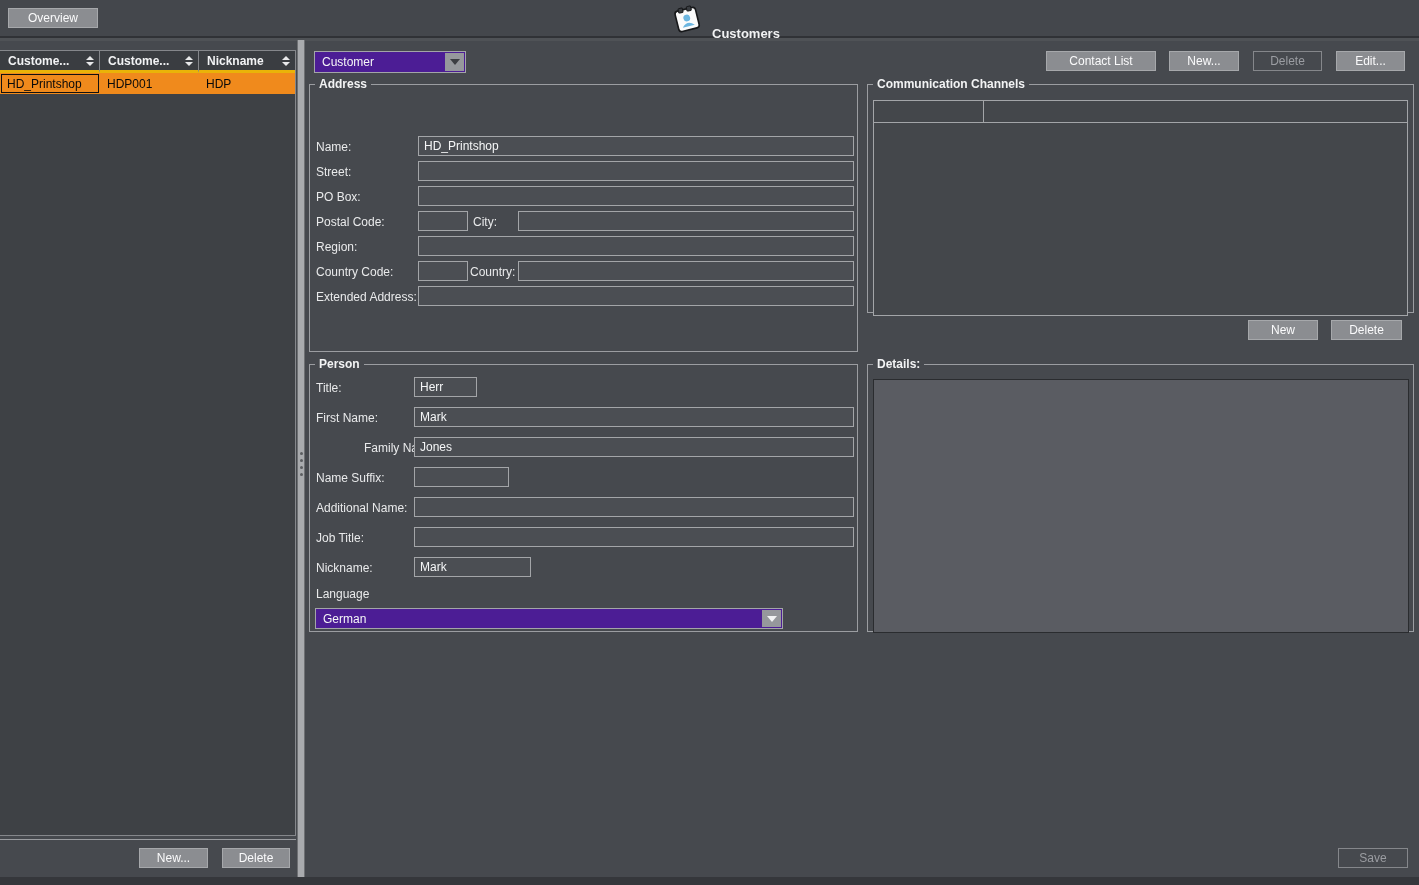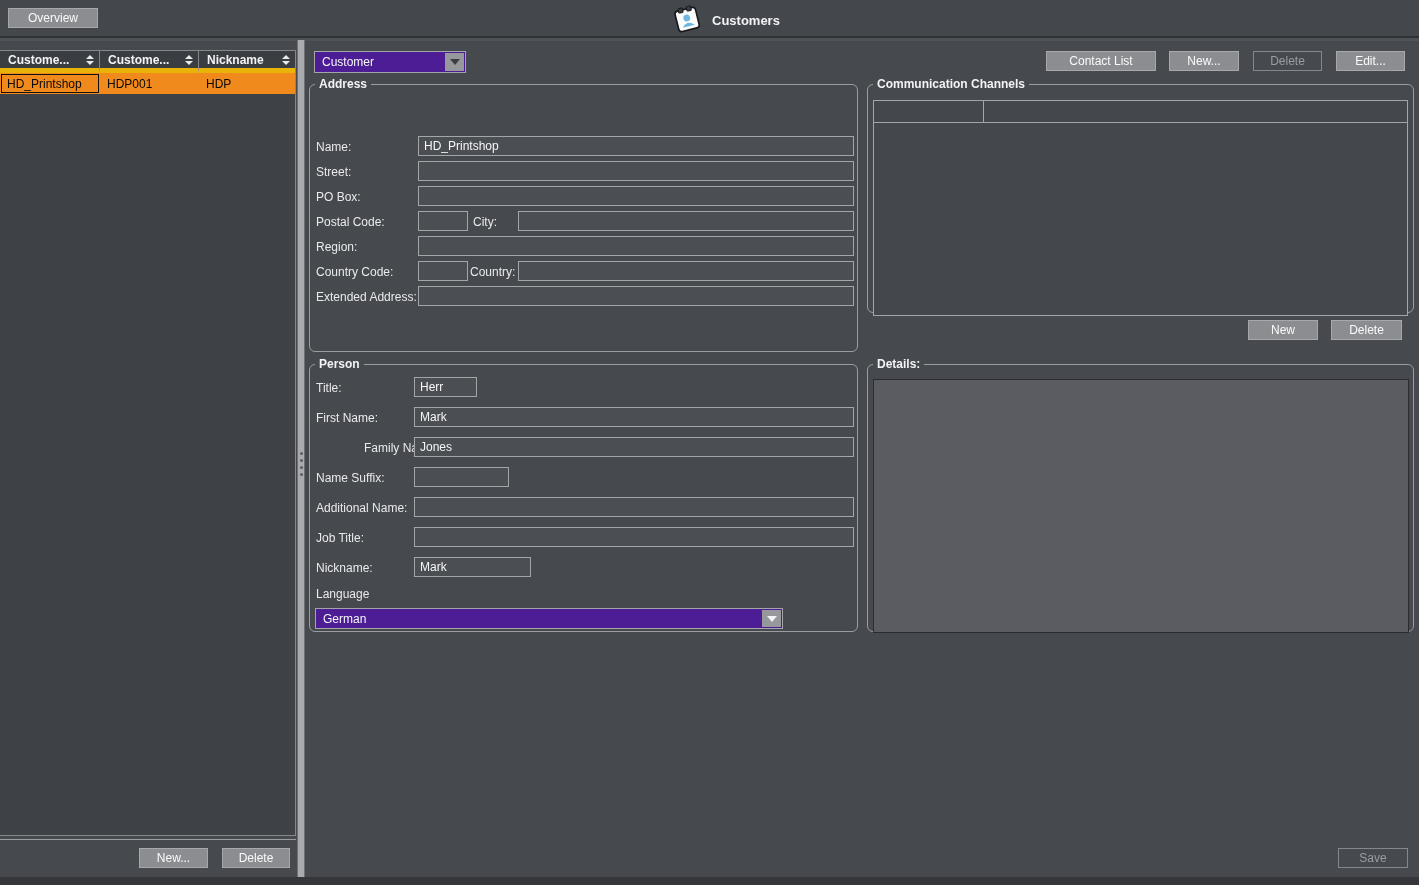--- a/index.html
+++ b/index.html
@@ -43,21 +43,21 @@
   .lefttable {
     left:0; top:50px; width:296px; height:786px;
     background:#3E4145;
     border:1px solid #85878B;
     border-left:none;
   }
   .thead { display:flex; height:22px; }
   .th {
     background:#3A3D41;
     border-right:1px solid #85878B;
-    border-bottom:5px solid #eab308;
+    border-bottom:3px solid #eab308;
     display:flex; align-items:center; justify-content:space-between;
     padding:0 5px 0 8px;
     font-weight:bold; color:#F2F3F4;
     overflow:hidden; white-space:nowrap;
   }
   .th:last-child { border-right:none; }
   .sorticon { display:flex; flex-direction:column; gap:2px; align-items:center; }
   .sorticon i { display:block; width:0; height:0; border-left:4px solid transparent; border-right:4px solid transparent; }
   .sorticon .up   { border-bottom:4px solid #E8E9EA; }
   .sorticon .down { border-top:4px solid #E8E9EA; }
@@ -73,21 +73,21 @@
     border-right:1px solid #6E7073;
   }
   .grip { position:absolute; left:1px; top:412px; width:4px; display:flex; flex-direction:column; gap:4px; align-items:center; }
   .grip i { width:3px; height:3px; background:#5B5D60; border-radius:50%; }
 
   .divider-left { left:0; top:839px; width:296px; height:1px; background:#9B9DA1; }
 
   
   .fs {
     border:1px solid #9B9DA1;
-    border-radius:6px;
+    border-radius:0;
     background:transparent;
   }
   .fs .legend {
     position:absolute; top:-8px; left:5px;
     background:#46494E;
     padding:0 4px;
     font-weight:bold; color:#F2F3F4;
   }
 
   .lbl { position:absolute; color:#E9EAEB; white-space:nowrap; }
@@ -159,21 +159,21 @@
     <svg width="32" height="32" viewBox="0 0 32 32">
       <g transform="rotate(-14 16 16)">
         <rect x="5.5" y="6" width="21" height="21" rx="3" fill="#FBFBFB" stroke="#17181A" stroke-width="1.6"></rect>
         <rect x="9.5" y="4" width="4.5" height="4.5" rx="1" fill="#3A3D41" stroke="#17181A" stroke-width="1"></rect>
         <rect x="18" y="4" width="4.5" height="4.5" rx="1" fill="#3A3D41" stroke="#17181A" stroke-width="1"></rect>
         <circle cx="16" cy="15" r="3.4" fill="#6CB6E0"></circle>
         <path d="M9.8 23.5 Q16 16.5 22.2 23.5 Z" fill="#6CB6E0"></path>
       </g>
     </svg>
   </div>
-  <div class="abs title" style="left:712px; top:13px;text-align:right;">Customers</div>
+  <div class="abs title" style="left:712px; top:26px;text-align:right;">Customers</div>
 </div>
 
 <div class="abs lefttable">
   <div class="thead">
     <div class="th" style="width:100px;">
       <span>Custome...</span>
       <span class="sorticon">
           <i class="up"></i>
           <i class="down"></i>
         </span>

